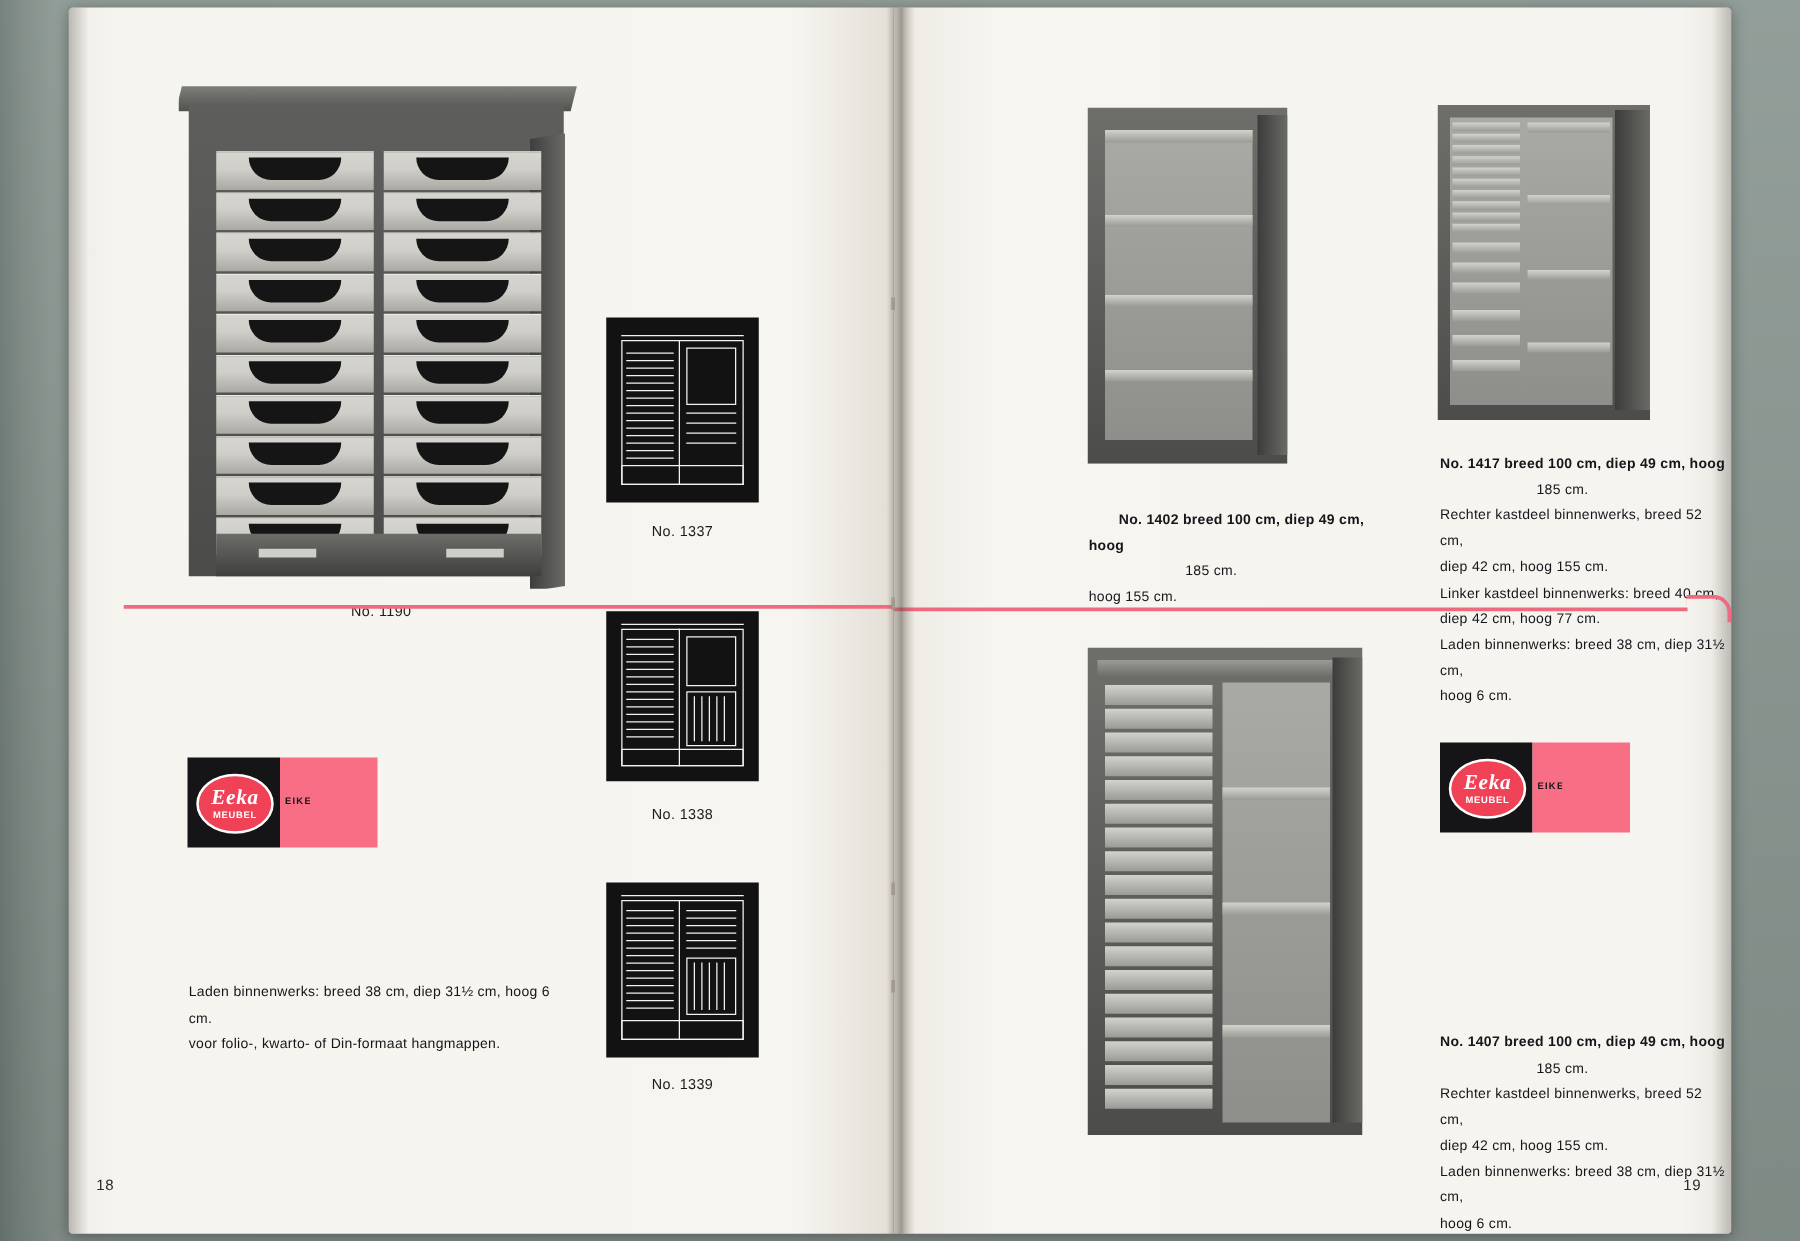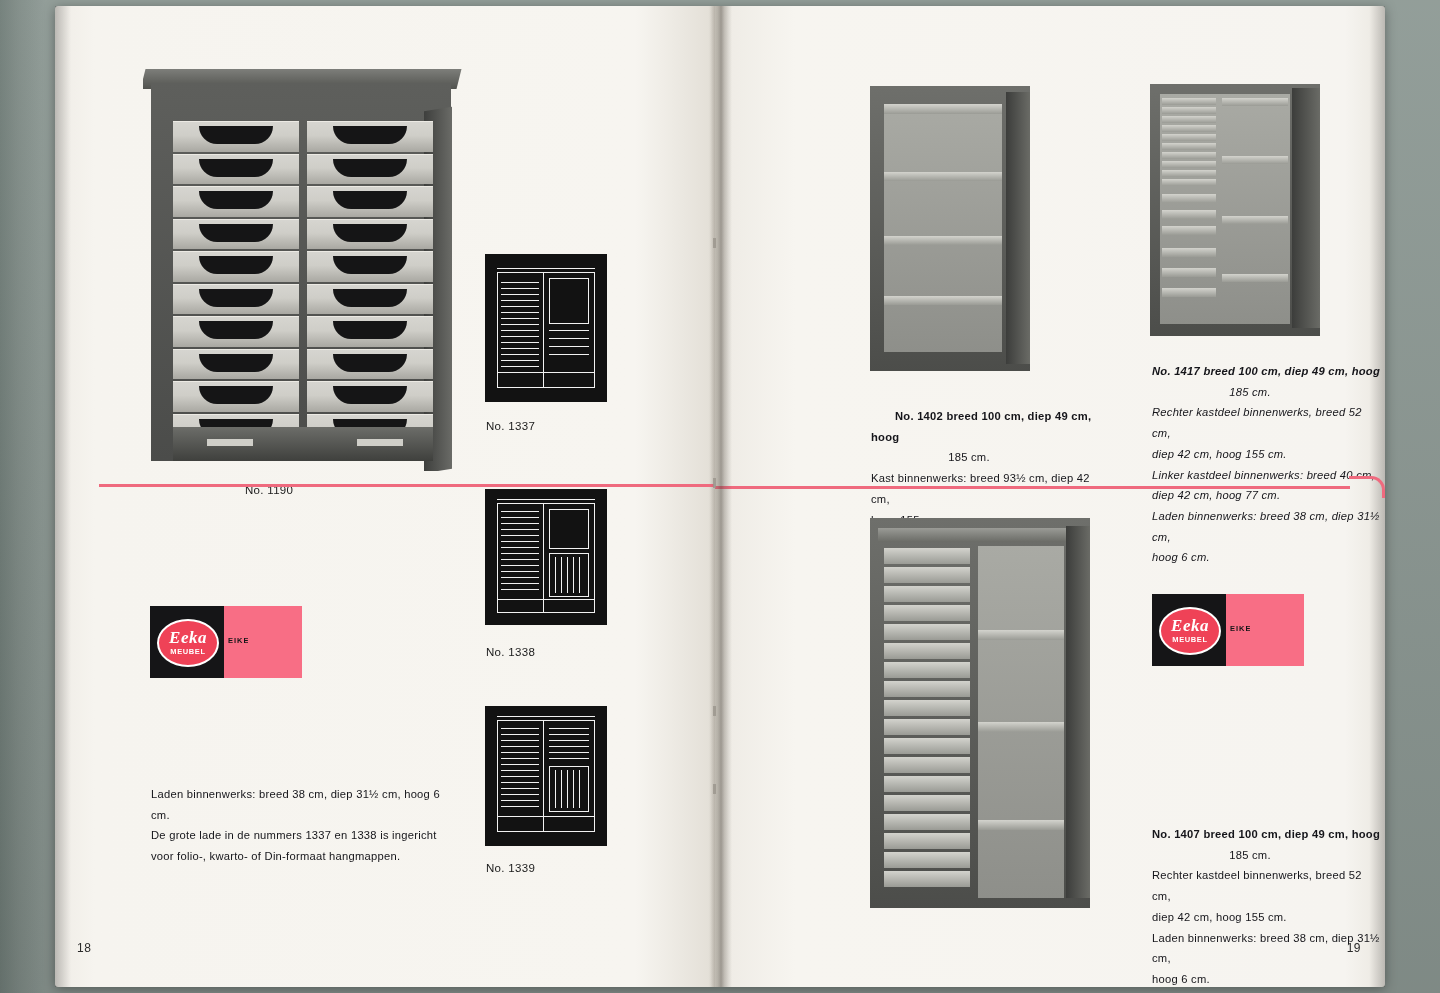--- a/index.html
+++ b/index.html
@@ -68,21 +68,21 @@
     position:absolute;left:634px;top:470px;width:36px;height:22px;
     border-top:3px solid #ef6a7e;
     border-right:3px solid #ef6a7e;
     border-top-right-radius:14px;
     box-sizing:border-box;
   }
   
   .cap{
     font-size:11.5px;color:#1b1b1b;letter-spacing:.3px;
   }
-  .cap-center{text-align:left;}
+  .cap-center{text-align:center;}
   .block{
     font-size:11.2px;color:#15151a;line-height:1.85;letter-spacing:.25px;
   }
   .pageno{
     position:absolute;font-size:12px;color:#2a2a2a;letter-spacing:.5px;
   }
   
   .photo{
     position:absolute;overflow:hidden;
   }
@@ -325,21 +325,20 @@
           <span class="v"></span>
           <i style="top:0;"></i>
             <i style="top:26px;"></i>
             <i style="top:53px;"></i>
         </div>
       </div>
     </div>
 
     <div style="position:absolute;left:96px;top:778px;width:310px;" class="block">
       <div>Laden binnenwerks: breed 38 cm, diep 31½ cm, hoog 6 cm.</div>
-      <div>De grote lade in de nummers 1337 en 1338 is ingericht</div>
       <div>voor folio-, kwarto- of Din-formaat hangmappen.</div>
     </div>
 
     <div class="rule rule-left"></div>
     <div class="pageno" style="left:22px;top:935px;">18</div>
   </div>
 
   <div class="page page-right">
     <div class="edge-shadow-r"></div>
 
@@ -348,21 +347,20 @@
       <div class="sb-inner" style="left:14px;top:18px;width:118px;height:248px;"></div>
       <div class="sb-shelf" style="left:14px;top:18px;width:118px;height:10px;"></div>
       <div class="sb-shelf" style="left:14px;top:86px;width:118px;height:9px;"></div>
       <div class="sb-shelf" style="left:14px;top:150px;width:118px;height:9px;"></div>
       <div class="sb-shelf" style="left:14px;top:210px;width:118px;height:9px;"></div>
       <div class="sb-side" style="right:0;top:6px;width:24px;height:272px;"></div>
     </div>
     <div class="block" style="position:absolute;left:156px;top:400px;width:230px;">
       <div><span style="font-weight:700;padding-left:24px;">No.  1402   breed  100  cm,  diep  49  cm,  hoog</span></div>
       <div style="text-align:center;width:196px;">185 cm.</div>
-      <div>Kast binnenwerks: breed 93½ cm, diep 42 cm,</div>
       <div>hoog 155 cm.</div>
     </div>
 
     <div class="shelfbox" style="left:435px;top:78px;width:170px;height:252px;">
       <div class="sb-body"></div>
       <div class="sb-inner" style="left:10px;top:10px;width:130px;height:230px;"></div>
       <div style="position:absolute;left:12px;top:14px;width:54px;height:220px;">
         <div class="sb-shelf" style="left:0;top:0px;width:54px;height:7px;"></div>
         <div class="sb-shelf" style="left:0;top:9px;width:54px;height:7px;"></div>
         <div class="sb-shelf" style="left:0;top:18px;width:54px;height:7px;"></div>
@@ -381,21 +379,21 @@
         <div class="sb-shelf" style="left:0;top:190px;width:54px;height:9px;"></div>
       </div>
       <div style="position:absolute;left:72px;top:14px;width:66px;height:222px;">
         <div class="sb-shelf" style="left:0;top:0;width:66px;height:8px;"></div>
         <div class="sb-shelf" style="left:0;top:58px;width:66px;height:8px;"></div>
         <div class="sb-shelf" style="left:0;top:118px;width:66px;height:8px;"></div>
         <div class="sb-shelf" style="left:0;top:176px;width:66px;height:8px;"></div>
       </div>
       <div class="sb-side" style="right:0;top:4px;width:28px;height:240px;"></div>
     </div>
-    <div class="block" style="position:absolute;left:437px;top:355px;width:230px;font-style:italic;">
+    <div class="block" style="position:absolute;left:437px;top:355px;width:230px;">
       <div><span style="font-weight:700;">No.  1417   breed  100  cm,  diep  49  cm,  hoog</span></div>
       <div style="text-align:center;width:196px;">185 cm.</div>
       <div>Rechter  kastdeel  binnenwerks,  breed  52  cm,</div>
       <div>diep 42 cm, hoog 155 cm.</div>
       <div>Linker  kastdeel  binnenwerks:   breed  40  cm,</div>
       <div>diep 42 cm, hoog 77 cm.</div>
       <div>Laden binnenwerks: breed 38 cm, diep 31½ cm,</div>
       <div>hoog 6 cm.</div>
     </div>
 

